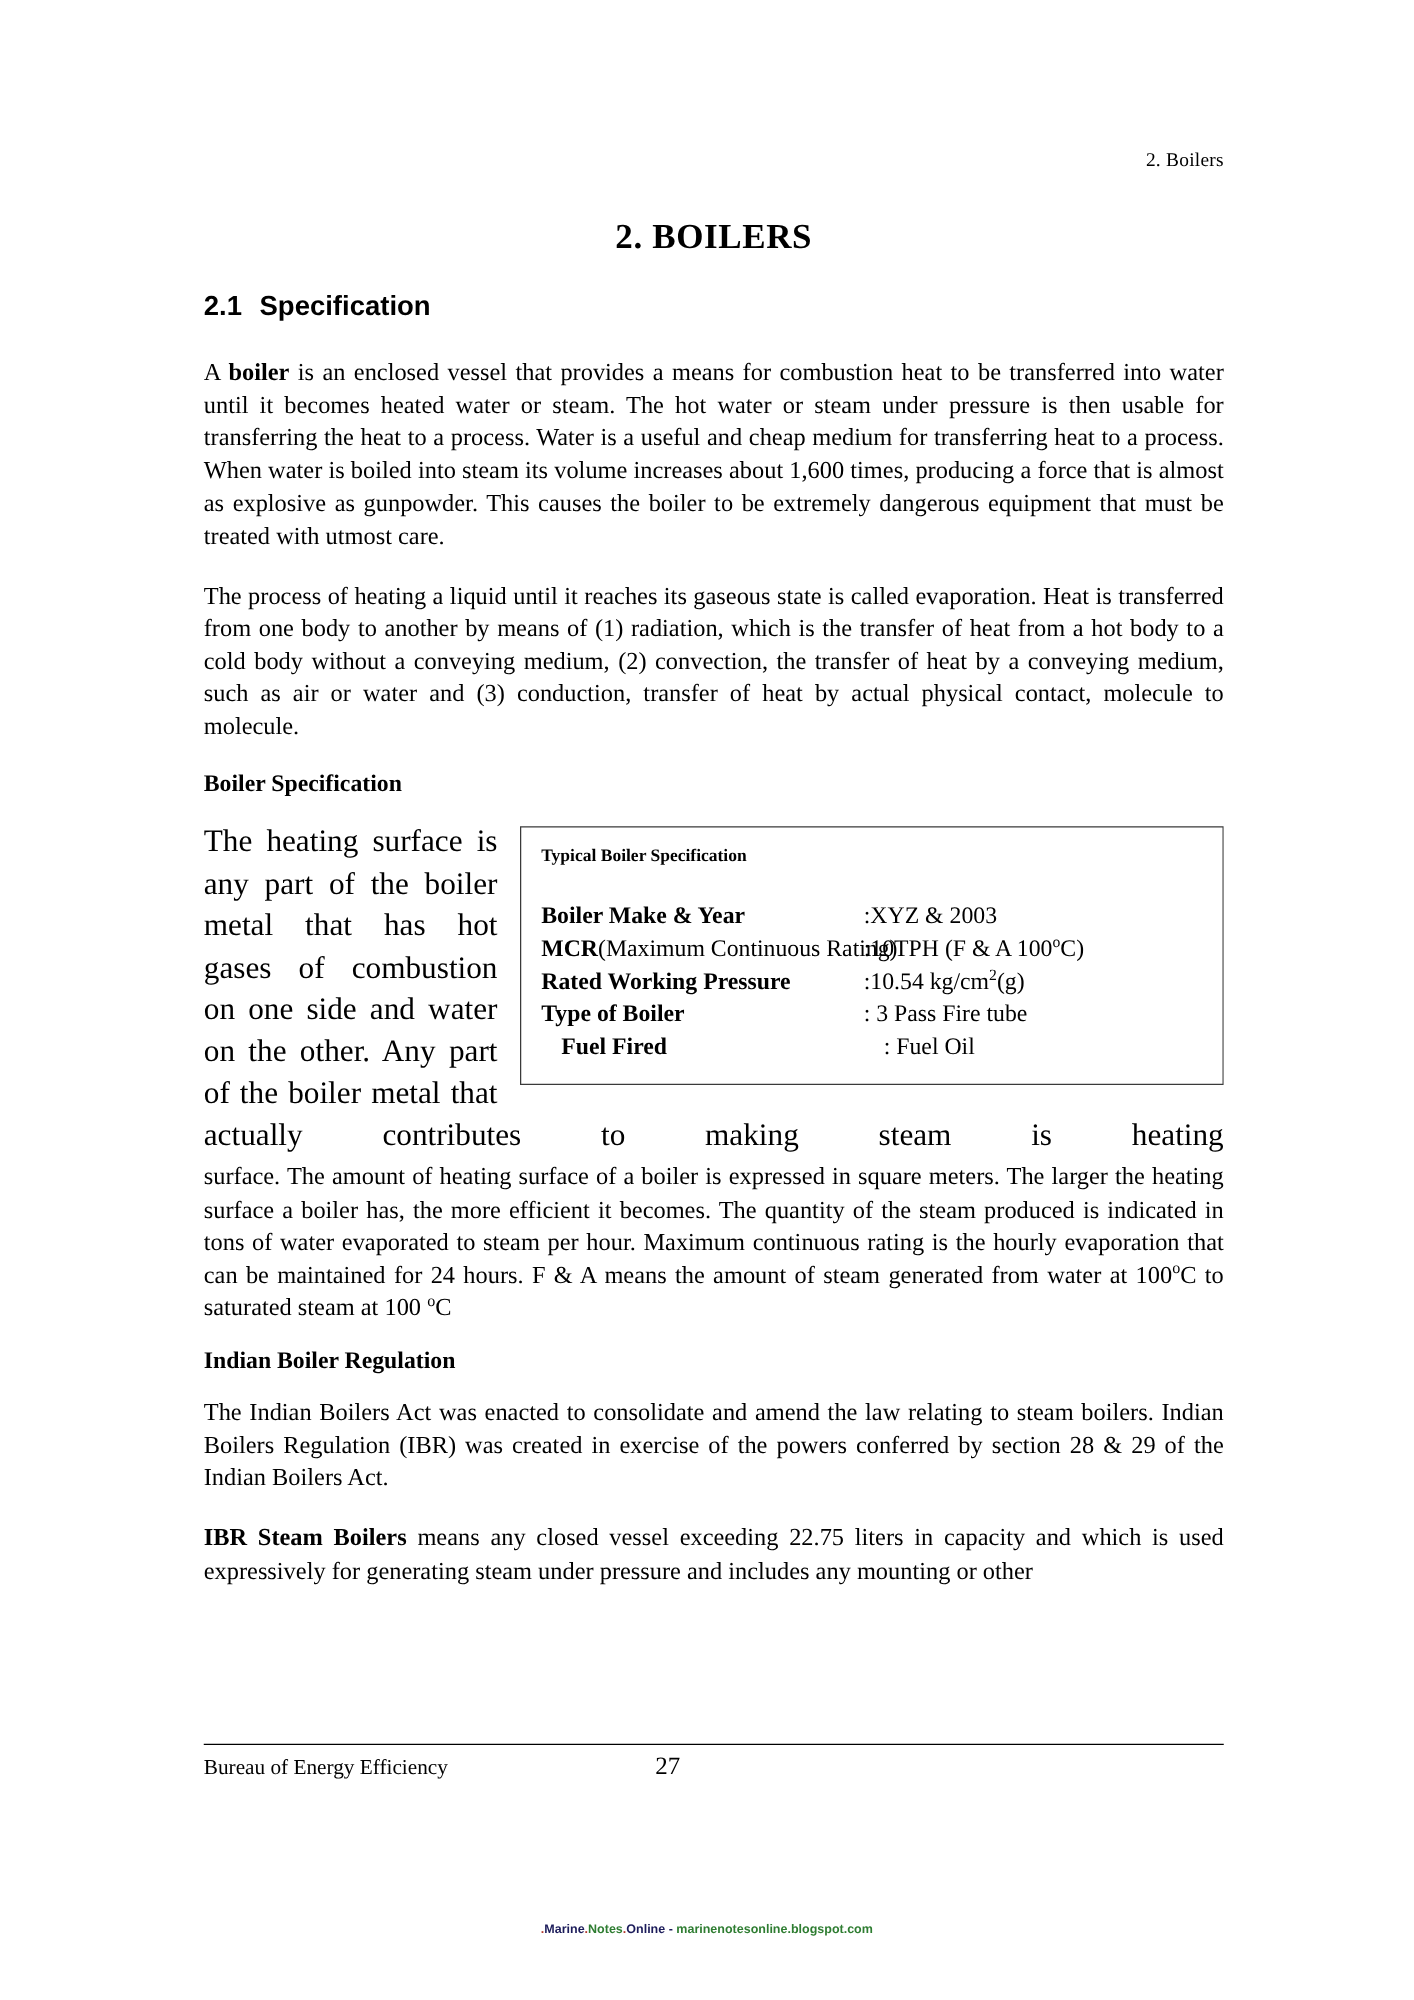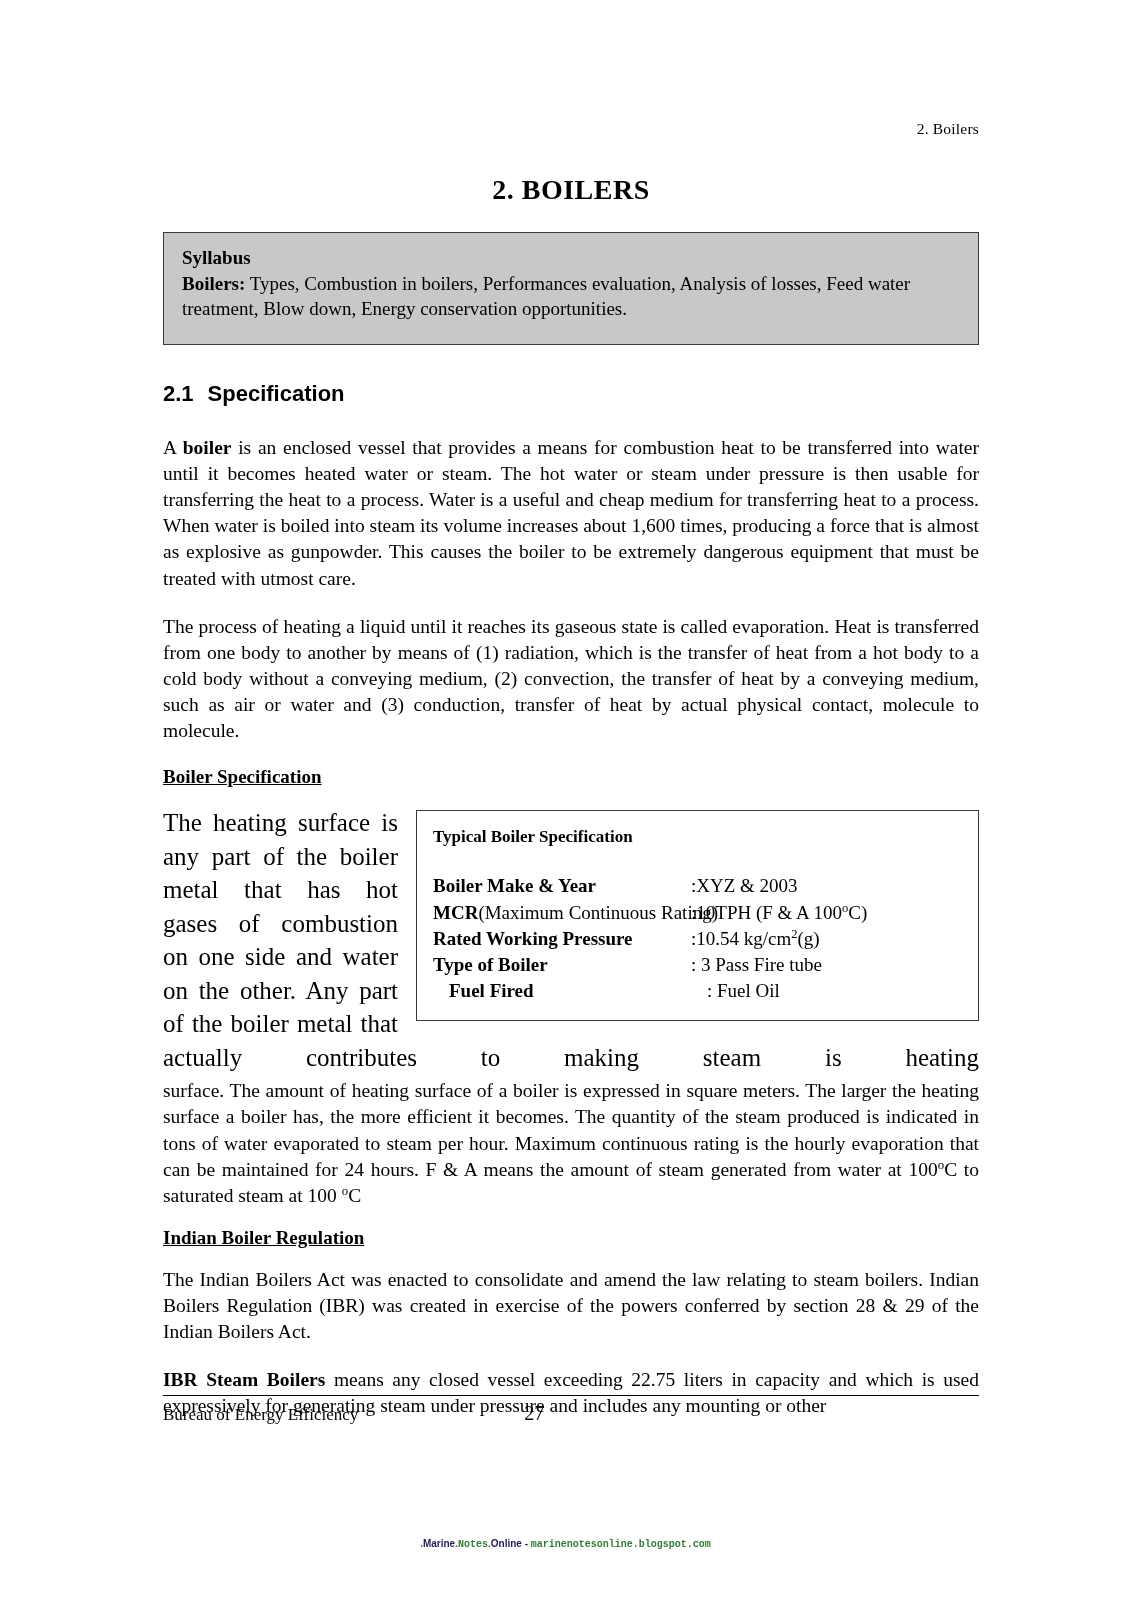--- a/index.html
+++ b/index.html
@@ -69,39 +69,38 @@
     line-height: 1.34;
     text-align: justify;
     margin: 0 0 22px 0;
   }
   p.body-text b { font-weight: bold; }
   h3.sub-head {
     font-size: 19px;
     font-weight: bold;
     margin: 0 0 18px 0;
     font-family: "Liberation Serif", serif;
-    text-decoration: underline;
   }
   
   .wrap-block {
     position: relative;
     overflow: hidden;
     margin-bottom: 4px;
   }
   .spec-box {
     float: right;
     width: 563px;
     border: 1px solid #3a3a3a;
     padding: 16px 14px 16px 16px;
     box-sizing: border-box;
     margin: 4px 0 6px 18px;
   }
   .spec-box .spec-title {
     font-weight: bold;
-    font-size: 17px;
+    font-size: 14px;
     margin-bottom: 26px;
   }
   .spec-row {
     font-size: 19px;
     line-height: 1.38;
     display: flex;
   }
   .spec-row .label {
     font-weight: bold;
     white-space: pre;
@@ -156,38 +155,34 @@
     position: absolute;
     left: 0;
     top: 1538px;
     width: 1131px;
     text-align: center;
     font-family: "Liberation Sans", sans-serif;
     font-size: 10px;
     font-weight: bold;
   }
   .watermark .wm-red { color: #b43a2e; }
-  .watermark .wm-green { color: #2f7d32; font-family: Liberation Mono, monospace; }
+  .watermark .wm-green { color: #2f7d32; }
   .watermark .wm-dark { color: #1c1c5a; }
 </style>
 </head>
 <body>
 
 <div class="page">
 
   <div class="content">
 
     <div class="running-head">2. Boilers</div>
 
     <h1 class="chapter-title">2.  BOILERS</h1>
 
-    <div class="syllabus-box">
-      <div class="syllabus-title">Syllabus</div>
-      <div class="syllabus-body"><b>Boilers:</b><span> Types, Combustion in boilers, Performances evaluation, Analysis of losses, Feed water treatment, Blow down, Energy conservation opportunities.</span></div>
-    </div>
 
     <h2 class="section-title"><span class="num">2.1</span><span>Specification</span></h2>
 
     <p class="body-text"><span>A </span><b>boiler</b><span> is an enclosed vessel that provides a means for combustion heat to be transferred into water until it becomes heated water or steam.  The hot water or steam under pressure is then usable for transferring the heat to a process.  Water is a useful and cheap medium for transferring heat to a process. When water is boiled into steam its volume increases about 1,600 times, producing a force that is almost as explosive as gunpowder.  This causes the boiler to be extremely dangerous equipment that must be treated with utmost care.</span></p>
 
     <p class="body-text">The process of heating a liquid until it reaches its gaseous state is called evaporation.  Heat is transferred from one body to another by means of (1) radiation, which is the transfer of heat from a hot body to a cold body without a conveying medium, (2) convection, the transfer of heat by a conveying medium, such as air or water and (3) conduction, transfer of heat by actual physical contact, molecule to molecule.</p>
 
     <h3 class="sub-head">Boiler Specification</h3>
 
     <div class="wrap-block">

